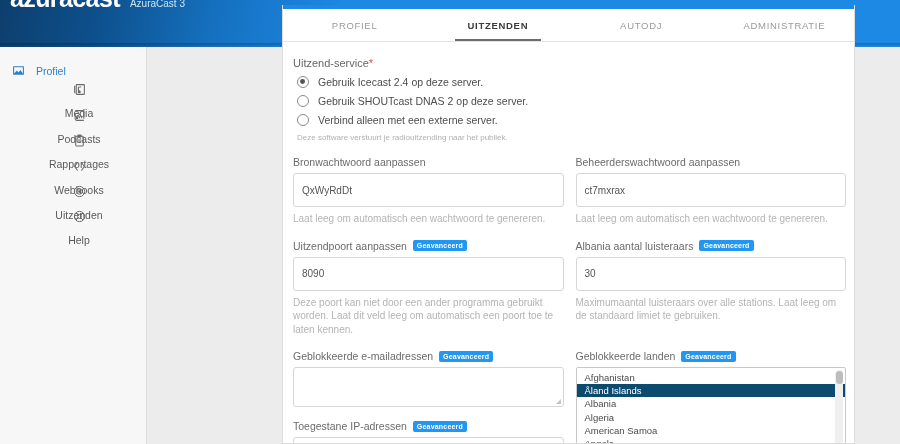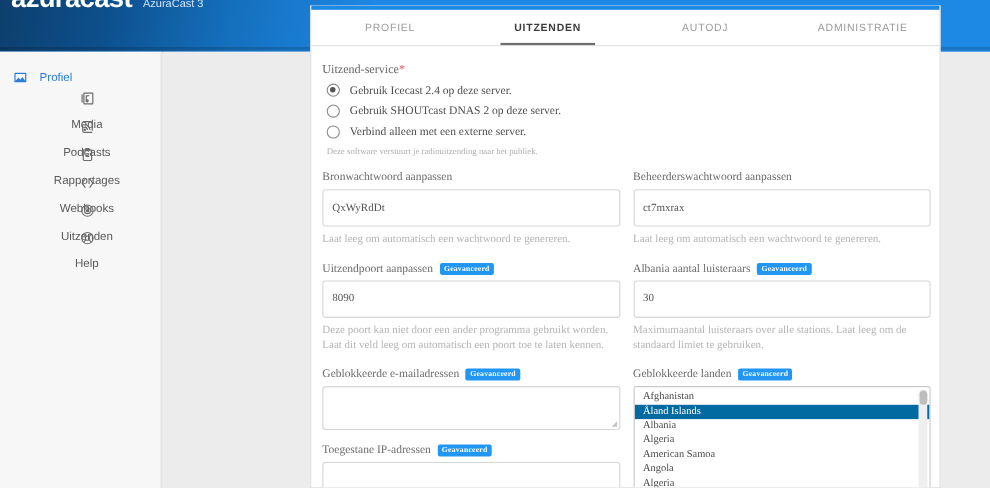--- a/index.html
+++ b/index.html
@@ -95,21 +95,20 @@
   .tab.active { color: #3b3b3b; font-weight: bold; }
   .tab.active::after {
     content: ""; position: absolute; left: 20%; right: 20%; bottom: 0;
     height: 2px; background: #6d6d6d;
   }
 
   
   #form {
     position: absolute; left: 0; top: 38px; width: 573px; height: 401px;
     padding: 14px 10px 0 10px;
-    font-family: Liberation Serif, serif;
   }
 
   .section-label {
     font-size: 11px; color: #666666; margin-bottom: 7px;
   }
   .req { color: #e04a4a; }
 
   .radio-row {
     display: flex; align-items: center; gap: 9px;
     margin-bottom: 7px; padding-left: 4px; cursor: pointer;
@@ -174,21 +173,21 @@
     border: 1px solid #c9c9c9; border-radius: 2px;
     background: #fff; overflow: hidden; position: relative;
     padding: 3px 0 0 0;
   }
   .lb-opt {
     font-size: 9.5px; color: #4a4a4a;
     padding: 0 0 0 8px; height: 13.2px; line-height: 13.2px;
     white-space: nowrap; overflow: hidden;
     cursor: pointer;
   }
-  .lb-opt.sel { background: #0369a1; color: #ffffff; }
+  .lb-opt.sel { background: #0c4a6e; color: #ffffff; }
   .lb-track {
     position: absolute; right: 2px; top: 2px; width: 8px; bottom: 2px;
     background: #efefef; border-radius: 4px;
   }
   .lb-thumb {
     position: absolute; right: 2.5px; top: 3px; width: 7px; height: 13px;
     background: #bdbdbd; border-radius: 4px;
   }
 </style>
 </head>

